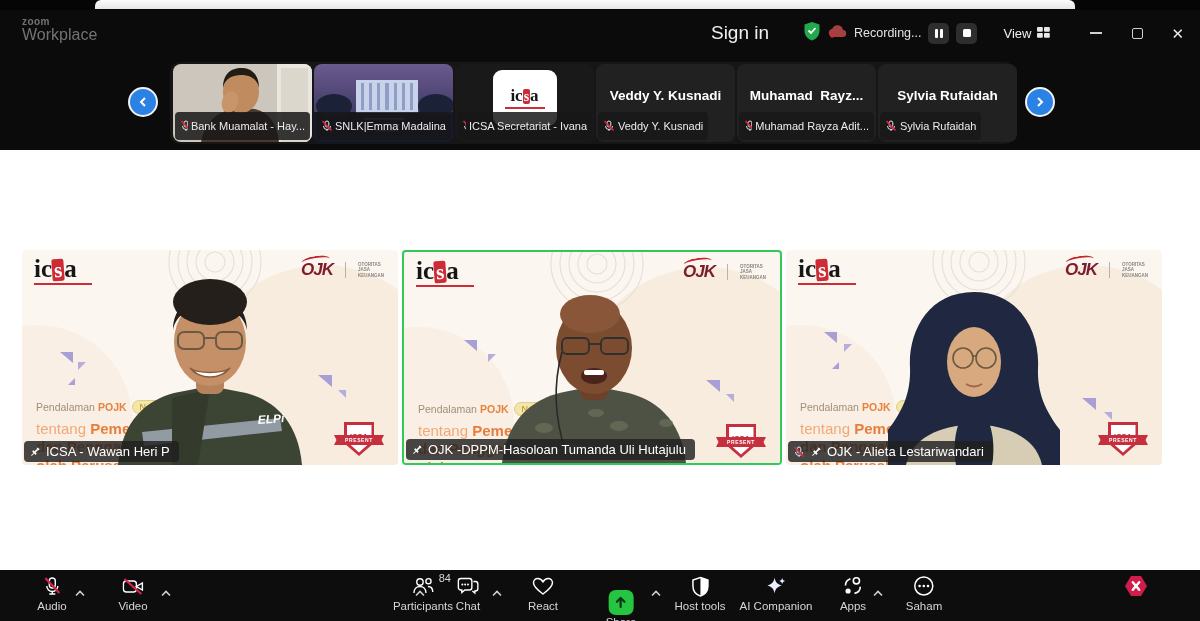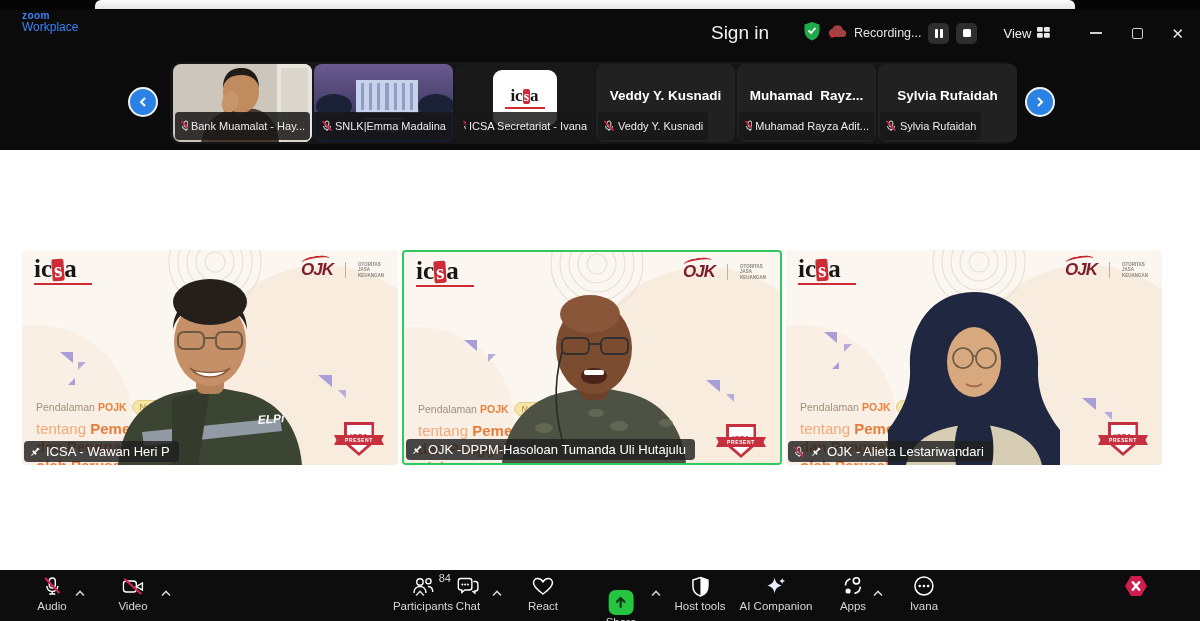--- a/index.html
+++ b/index.html
@@ -7,23 +7,23 @@
               font-family:"Liberation Sans", sans-serif; position:relative; }
 
   
   .top-strip { position:absolute; top:0; left:0; width:1200px; height:10px; background:#050505; }
   .top-strip .bg-win { position:absolute; left:95px; top:0; width:980px; height:9px;
         background:linear-gradient(#fbfbfb,#e6e6e6); border-radius:6px 6px 0 0; }
   .ghost-x { position:absolute; right:30px; top:8px; color:#3c3c3c; font-size:11px; }
 
   
   .titlebar { position:absolute; top:10px; left:0; width:1200px; height:46px; background:#0b0b0b; }
-  .brand { position:absolute; left:22px; top:0; color:#3b82f6; }
+  .brand { position:absolute; left:22px; top:6px; color:#737373; }
   .brand .b1 { font-size:10px; font-weight:bold; letter-spacing:.4px; }
-  .brand .b2 { font-size:12px; font-weight:500; margin-top:-1px; }
+  .brand .b2 { font-size:16px; font-weight:500; margin-top:-1px; }
   .tb-right { position:absolute; right:16px; top:0; height:46px; display:flex; align-items:center; }
   .signin { color:#f0f0f0; font-size:19px; margin-right:34px; cursor:default; }
   .rec-group { display:flex; align-items:center; gap:7px; margin-right:26px; }
   .rec-text { color:#e2e2e2; font-size:12.5px; }
   .sq-btn { width:21px; height:21px; background:#2e2e2e; border-radius:5px;
             display:flex; align-items:center; justify-content:center; gap:2.5px; }
   .pause-bar { width:2.6px; height:9px; background:#fff; border-radius:1px; }
   .stop-sq { width:8.5px; height:8.5px; background:#fff; border-radius:1.5px; }
   .view-group { display:flex; align-items:center; gap:6px; margin-right:40px; }
   .view-label { color:#eee; font-size:13px; }
@@ -685,21 +685,21 @@
     <div class="ticon">
       <svg width="22" height="22">
           <circle cx="11" cy="11" r="9" fill="none" stroke="#fff" stroke-width="1.5"></circle>
           <g fill="#fff">
             <circle cx="6.8" cy="11" r="1.3"></circle>
             <circle cx="11" cy="11" r="1.3"></circle>
             <circle cx="15.2" cy="11" r="1.3"></circle>
           </g>
         </svg>
     </div>
-    <div class="tlabel">Ivana</div>
+    <div class="tlabel">Saham</div>
   </div>
 
   <div class="tbi" style="left:1136px;gap:34px;">
     <div class="ticon">
       <svg width="26" height="24">
           <polygon points="8,2 18,2 24,12 18,22 8,22 2,12" fill="#cf1e4e"></polygon>
           <g stroke="#fff" stroke-width="2.4" stroke-linecap="round">
             <line x1="9.8" y1="8.2" x2="16.2" y2="15.8"></line>
             <line x1="16.2" y1="8.2" x2="9.8" y2="15.8"></line>
           </g>

